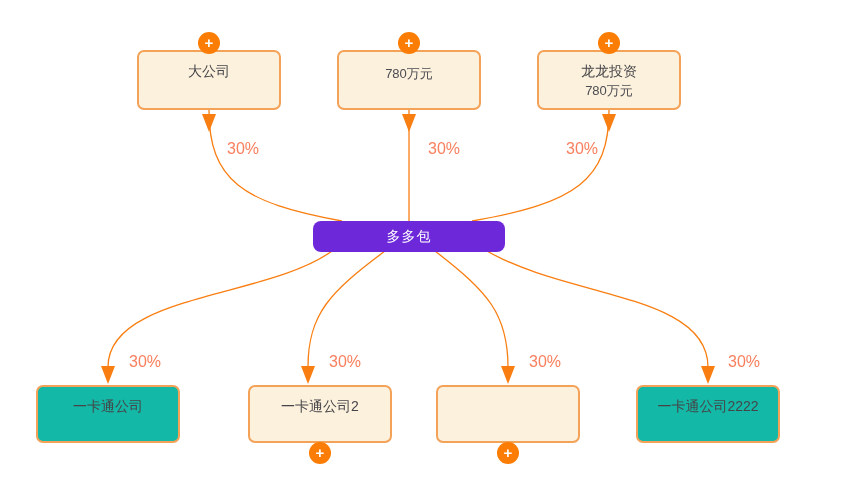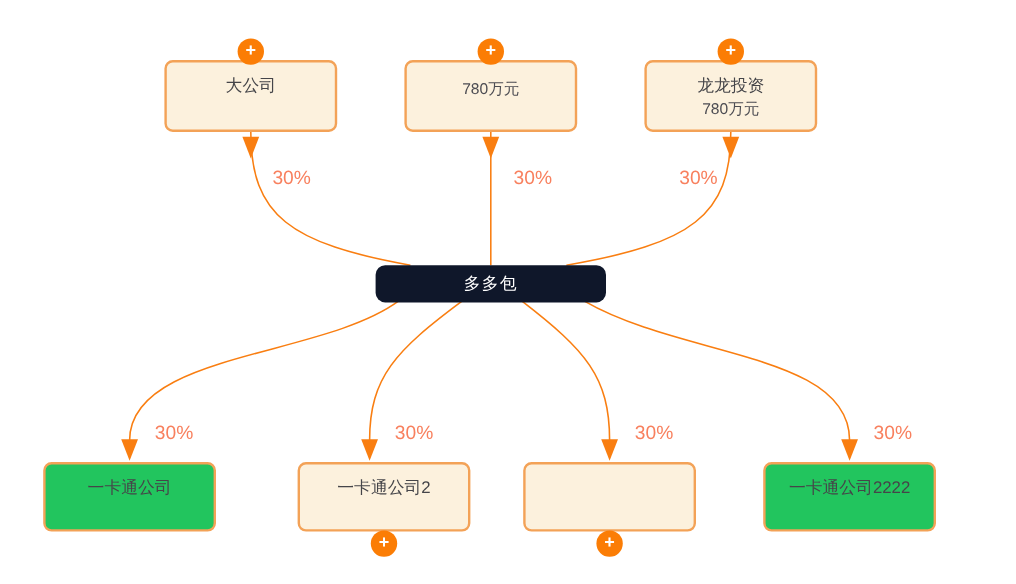--- a/index.html
+++ b/index.html
@@ -18,40 +18,40 @@
     position:absolute;
     box-sizing:border-box;
     width:144px;height:60px;
     border:2px solid #f3a257;
     border-radius:7px;
     background:#fcf1dd;
     text-align:center;
     padding-top:11px;
     cursor:pointer;
   }
-  .node.white{background:#22c55e;}
+  .node.white{background:#14b8a6;}
   .node.child{height:58px;}
   .node-label{
     font-size:14px;
     color:#454549;
     line-height:17px;
     white-space:nowrap;
   }
   .node-capital{
     font-size:13px;
     color:#4c4c52;
     line-height:16px;
     margin-top:3px;
     white-space:nowrap;
   }
   .root-node{
     position:absolute;
     left:313px;top:221px;
     width:192px;height:31px;
-    background:#0f172a;
+    background:#6d28d9;
     border-radius:8px;
     display:flex;align-items:center;justify-content:center;
     cursor:pointer;
   }
   .root-label{
     color:#ffffff;
     font-size:14px;
     letter-spacing:1px;
   }
   .expand-btn{

